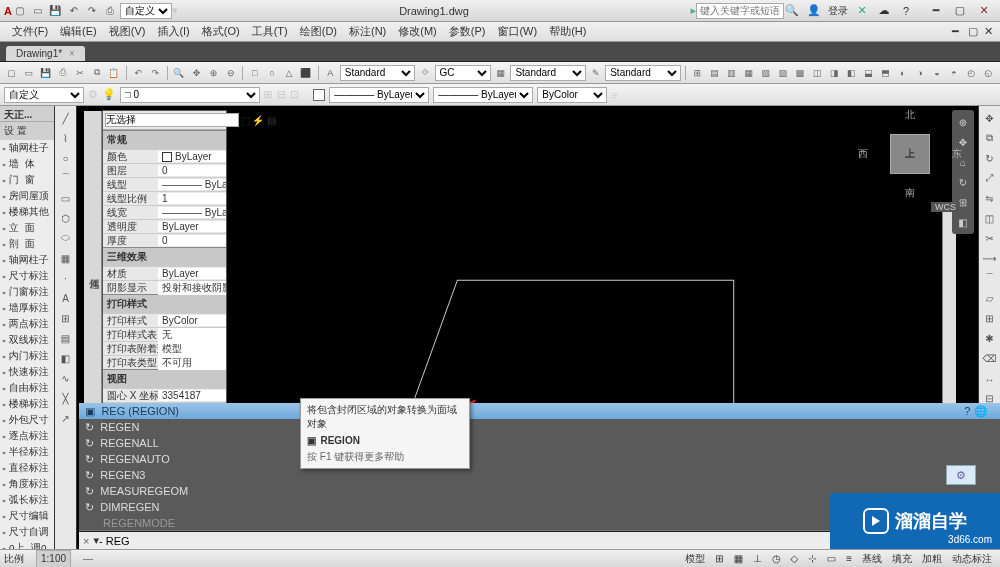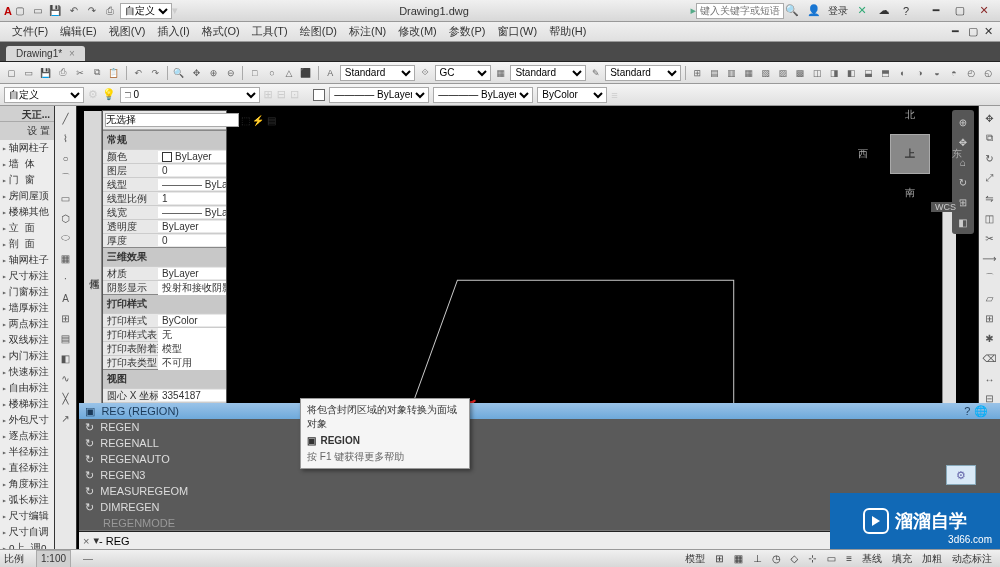--- a/index.html
+++ b/index.html
@@ -27,21 +27,21 @@
 .toolbar span { width: 16px; height: 16px; display: inline-flex; align-items: center; justify-content: center; color: #666; font-size: 9px; }
 .toolbar .sep { width: 1px; height: 14px; background: #aaa; margin: 0 2px; }
 .toolbar .sel { height: 16px; font-size: 10px; background: #fff; border: 1px solid #aaa; }
 
 .toolbar2 { height: 22px; background: linear-gradient(#f5f5f5, #e0e0e0); border-bottom: 1px solid #999; display: flex; align-items: center; padding: 0 4px; gap: 4px; }
 .toolbar2 .sel { height: 16px; font-size: 10px; background: #fff; border: 1px solid #aaa; }
 .toolbar2 span.sw { width: 12px; height: 12px; border: 1px solid #666; background: #fff; }
 
 .main { display: flex; height: 456px; }
 
-.palette { width: 55px; background: #ededed; border-right: 1px solid #333; overflow: hidden; color: #333; font-size: 10px; position: relative; text-align: right; }
+.palette { width: 55px; background: #ededed; border-right: 1px solid #333; overflow: hidden; color: #333; font-size: 10px; position: relative; }
 .palette .pt { background: #d0d0d0; padding: 2px 4px; border-bottom: 1px solid #aaa; font-weight: bold; height: 16px; }
 .palette .head { background: #d0d0d0; padding: 2px 4px; font-size: 10px; }
 .palette .row { padding: 1px 2px; display: flex; align-items: center; gap: 2px; white-space: nowrap; overflow: hidden; font-family: Liberation Mono, monospace; }
 .palette .row::before { content: "▸"; color: #666; font-size: 8px; }
 
 .vtool { width: 22px; background: #e8e8e8; border-right: 1px solid #333; display: flex; flex-direction: column; padding-top: 2px; }
 .vtool span { width: 18px; height: 18px; display: inline-flex; align-items: center; justify-content: center; color: #555; font-size: 10px; margin: 1px auto; }
 
 .canvas-wrap { flex: 1; position: relative; background: #000; }
 .props { position: absolute; left: 25px; top: 4px; width: 125px; background: #e8e8e8; color: #333; border: 1px solid #555; font-size: 10px; z-index: 5; }

